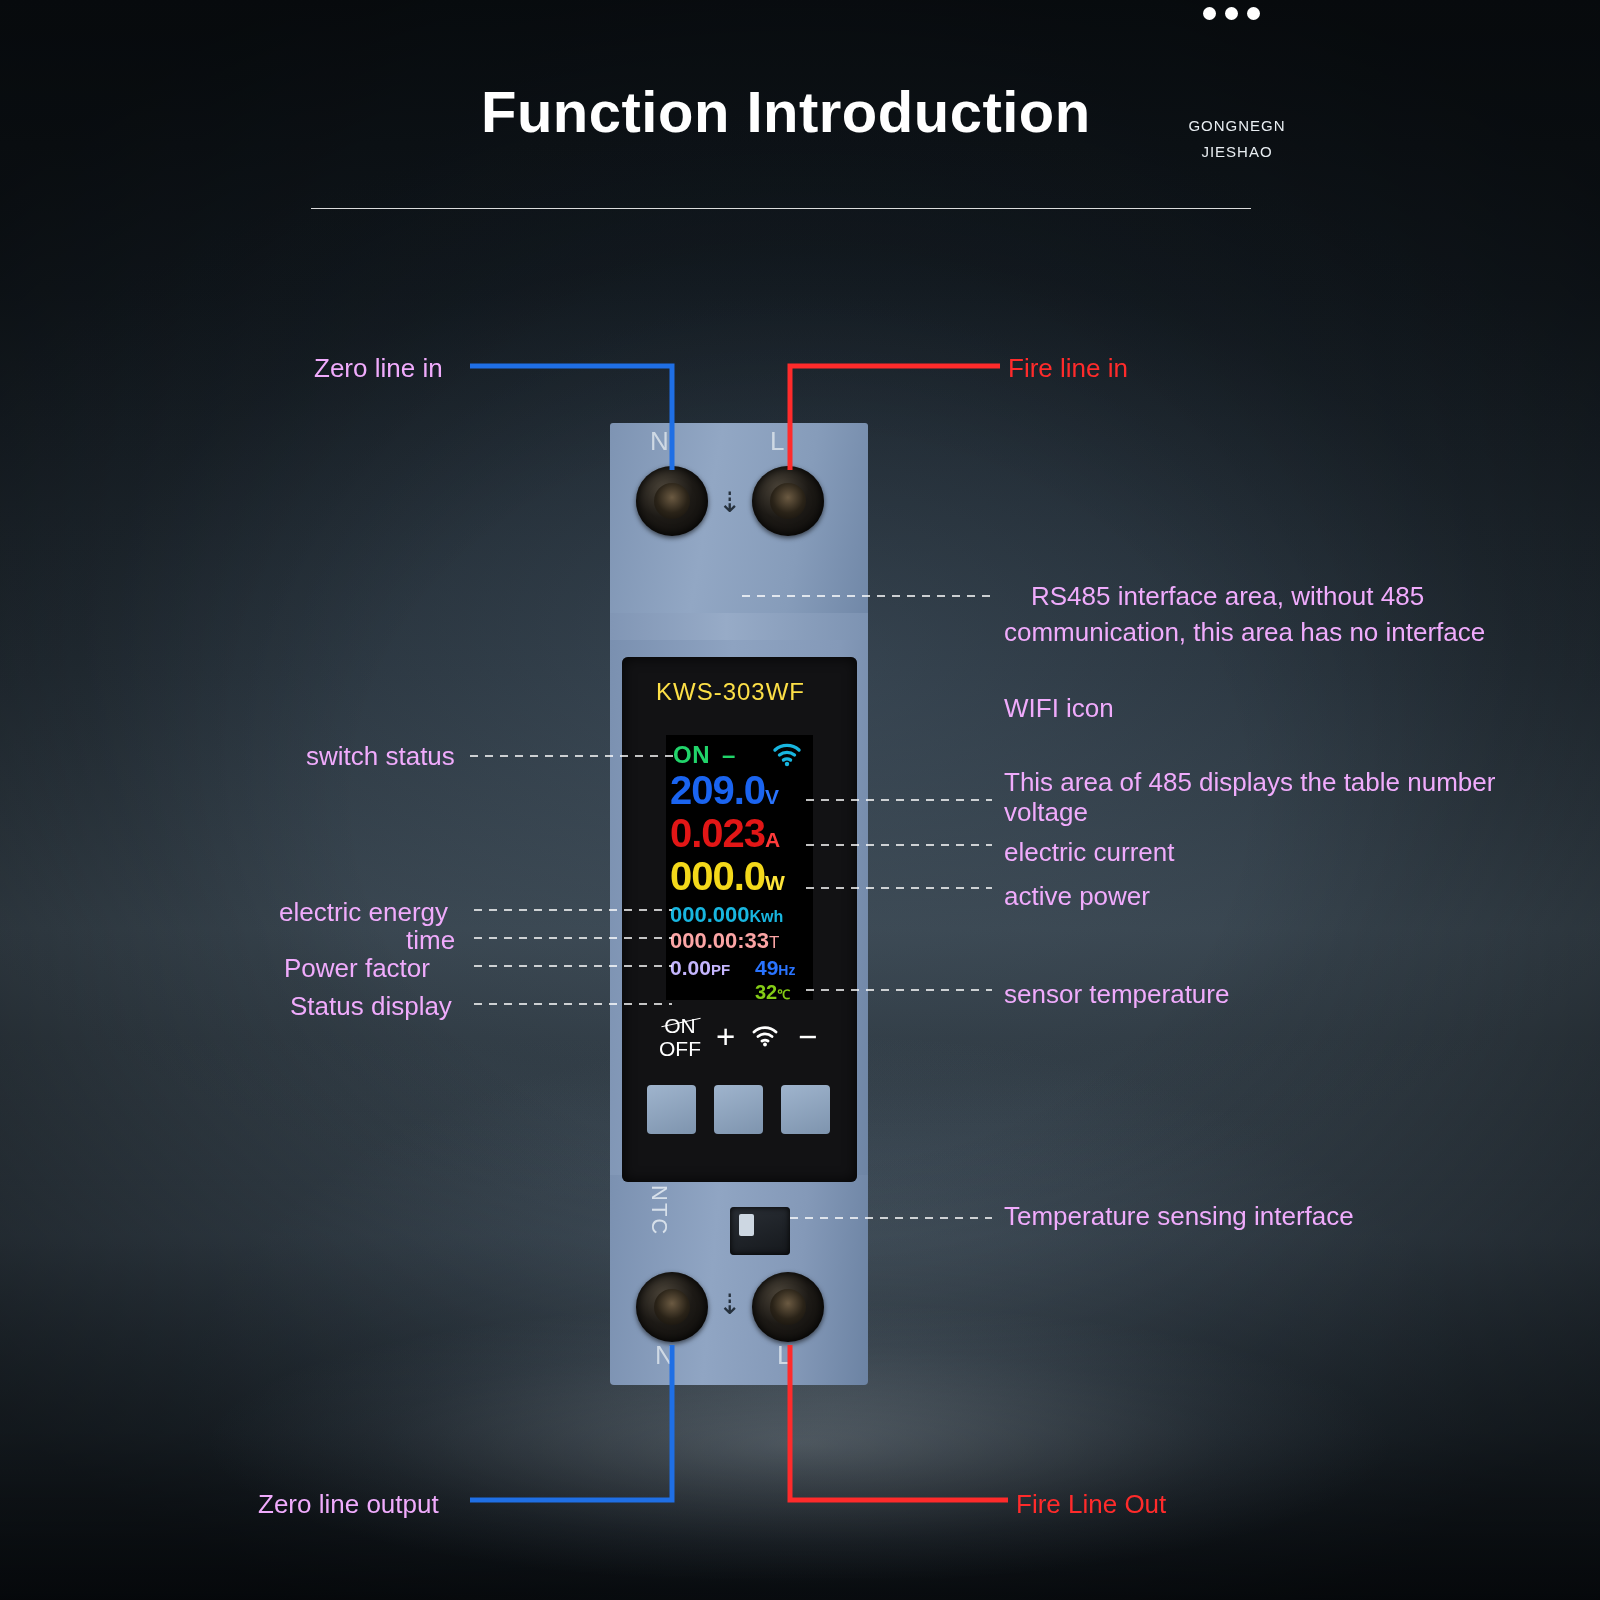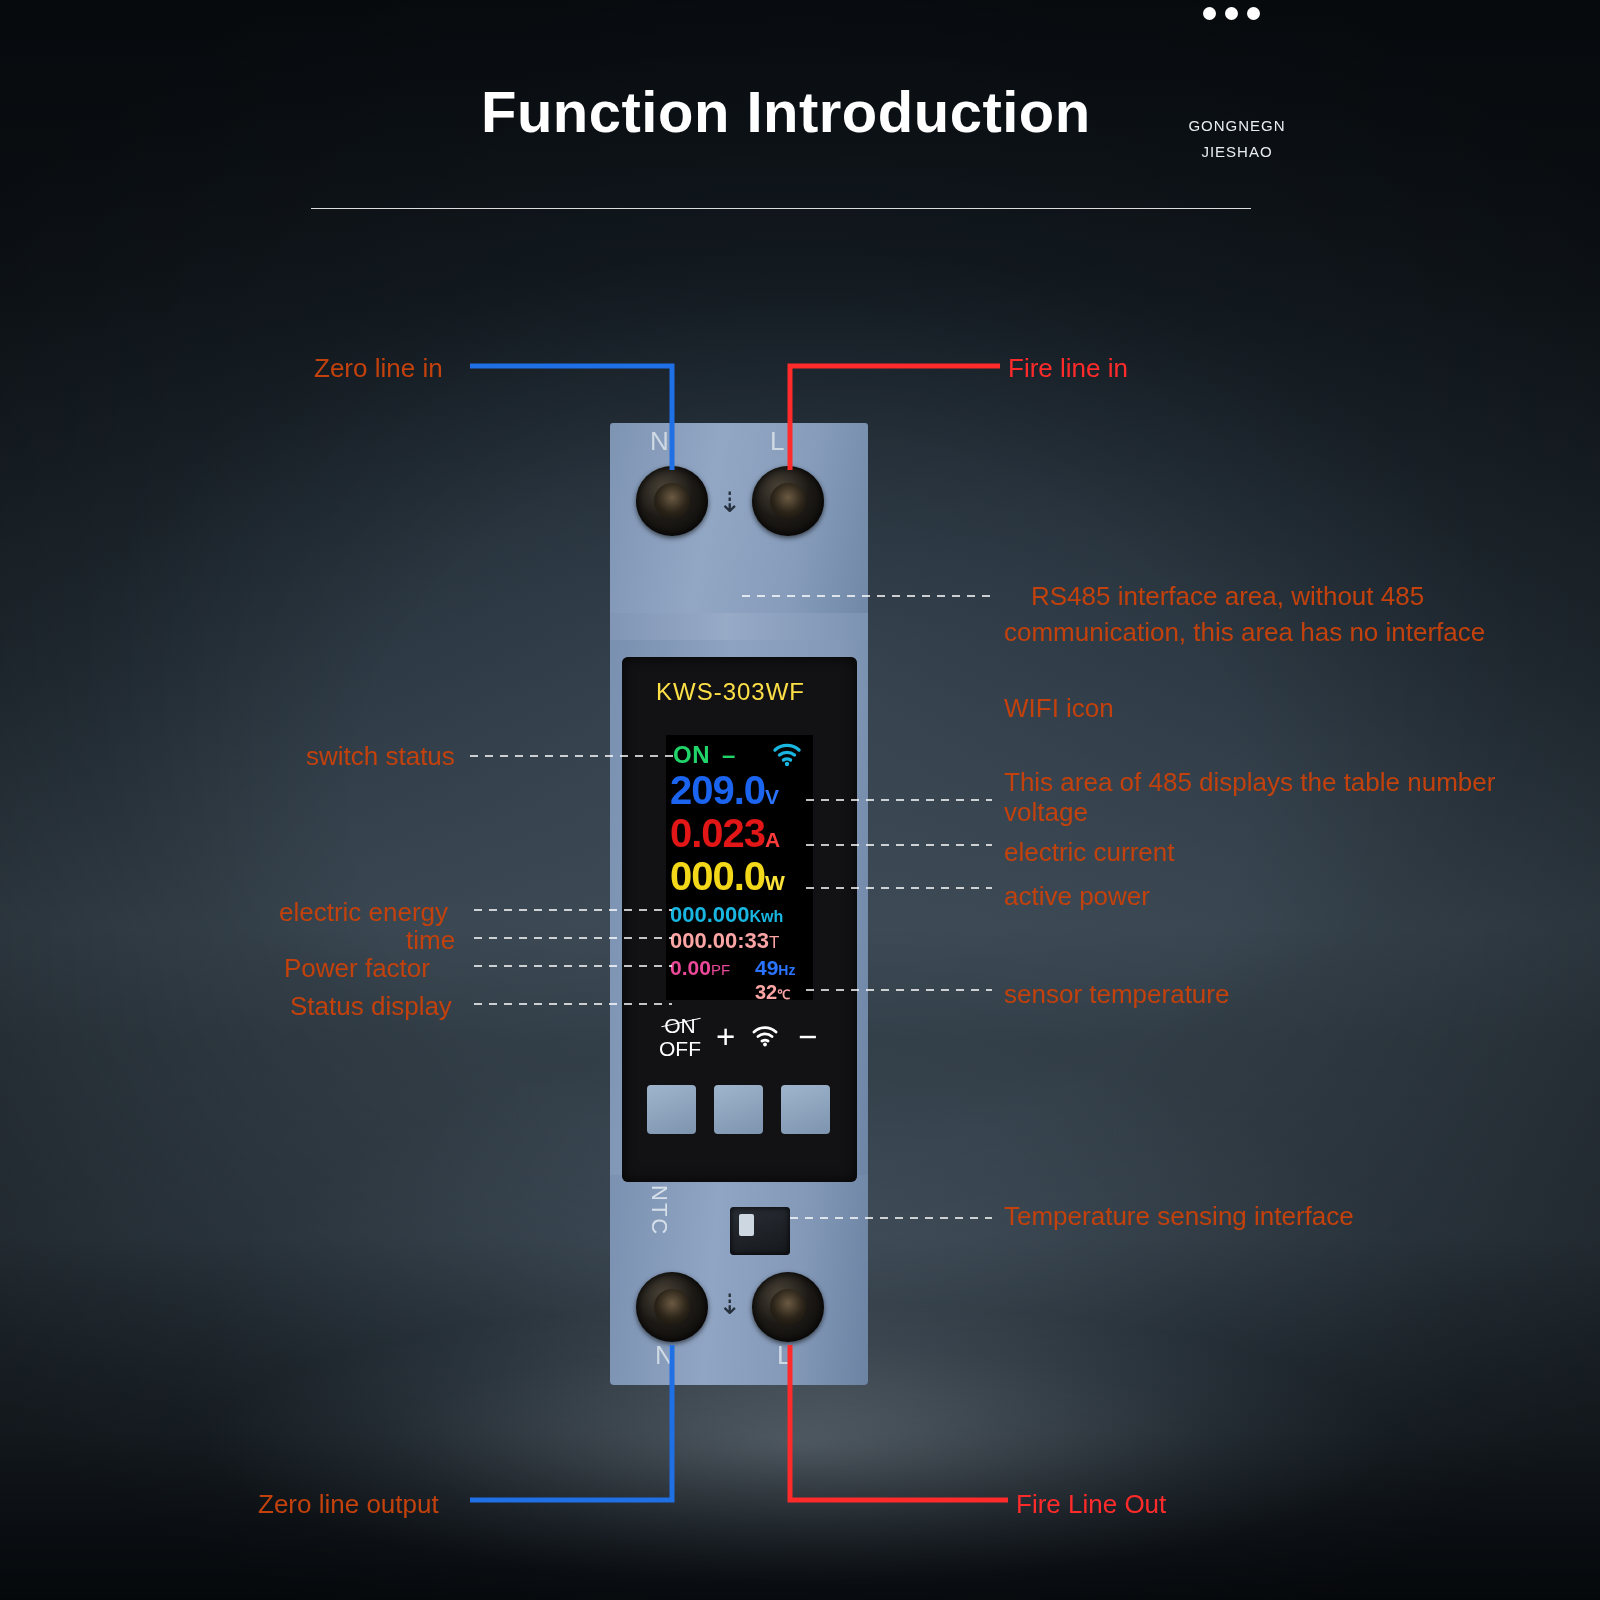--- a/index.html
+++ b/index.html
@@ -84,25 +84,25 @@
   .volt{position:absolute;left:4px;top:33px;color:#1a64f0;font-size:40px;font-weight:bold;letter-spacing:-1px;}
   .volt span{font-size:21px;color:#2a74ff;}
   .curr{position:absolute;left:4px;top:76px;color:#e21616;font-size:40px;font-weight:bold;letter-spacing:-1px;}
   .curr span{font-size:21px;color:#ff3b3b;}
   .pow{position:absolute;left:4px;top:119px;color:#f3d81a;font-size:40px;font-weight:bold;letter-spacing:-1px;}
   .pow span{font-size:21px;color:#ffe53a;}
   .energy{position:absolute;left:4px;top:167px;color:#18b6e0;font-size:22px;font-weight:bold;}
   .energy span{font-size:16px;}
   .timev{position:absolute;left:4px;top:193px;color:#fca5a5;font-size:22px;font-weight:normal;letter-spacing:0px;}
   .timev span{font-size:17px;}
-  .pf{position:absolute;left:4px;top:221px;color:#ec4899;font-size:21px;font-weight:normal;}
+  .pf{position:absolute;left:4px;top:221px;color:#c4b5fd;font-size:21px;font-weight:bold;}
   .pf span{font-size:15px;}
   .hz{position:absolute;left:89px;top:221px;color:#2a74ff;font-size:21px;font-weight:bold;}
   .hz span{font-size:14px;}
-  .temp{position:absolute;left:89px;top:246px;color:#fca5a5;font-size:20px;font-weight:bold;}
+  .temp{position:absolute;left:89px;top:246px;color:#84cc16;font-size:20px;font-weight:bold;}
   .temp span{font-size:13px;}
   .btn-labels{position:absolute;left:646px;top:1014px;width:200px;height:50px;color:#fff;}
   .onoff{position:absolute;left:9px;top:0px;width:50px;text-align:center;font-size:21px;line-height:23px;}
   .onoff .slash{position:absolute;left:6px;top:8px;width:40px;height:1px;background:#fff;transform:rotate(-12deg);}
   .plus{position:absolute;left:70px;top:6px;font-size:33px;line-height:33px;color:#fff;}
   .wifi2{position:absolute;left:105px;top:10px;width:28px;height:24px;}
   .minus{position:absolute;left:152px;top:6px;font-size:33px;line-height:33px;color:#fff;}
   .buttons{position:absolute;left:647px;top:1085px;width:190px;height:50px;}
   .buttons .b{position:absolute;top:0;width:49px;height:49px;border-radius:4px;
     background:linear-gradient(160deg,#9fb4cd,#7e94ae);}
@@ -139,21 +139,21 @@
   .lbl{
     position:absolute;color:#cfd9e4;font-size:26px;font-weight:500;
   }
   .lbl-n-top{left:650px;top:426px;}
   .lbl-l-top{left:770px;top:426px;}
   .lbl-n-bot{left:655px;top:1340px;}
   .lbl-l-bot{left:777px;top:1340px;}
   .arrow-top{position:absolute;left:718px;top:486px;color:#25303c;font-size:28px;}
   .arrow-bot{position:absolute;left:718px;top:1288px;color:#25303c;font-size:28px;}
   
-  .ann{position:absolute;color:#c2410c;font-size:26px;line-height:36px;white-space:nowrap;}
+  .ann{position:absolute;color:#f0abfc;font-size:26px;line-height:36px;white-space:nowrap;}
   .ann.red{color:#ff2b2b;}
   
   svg.lines{position:absolute;left:0;top:0;width:1600px;height:1600px;pointer-events:none;}
 </style>
 </head>
 <body>
 
 <div class="bg"></div>
 <div class="vign"></div>
 

